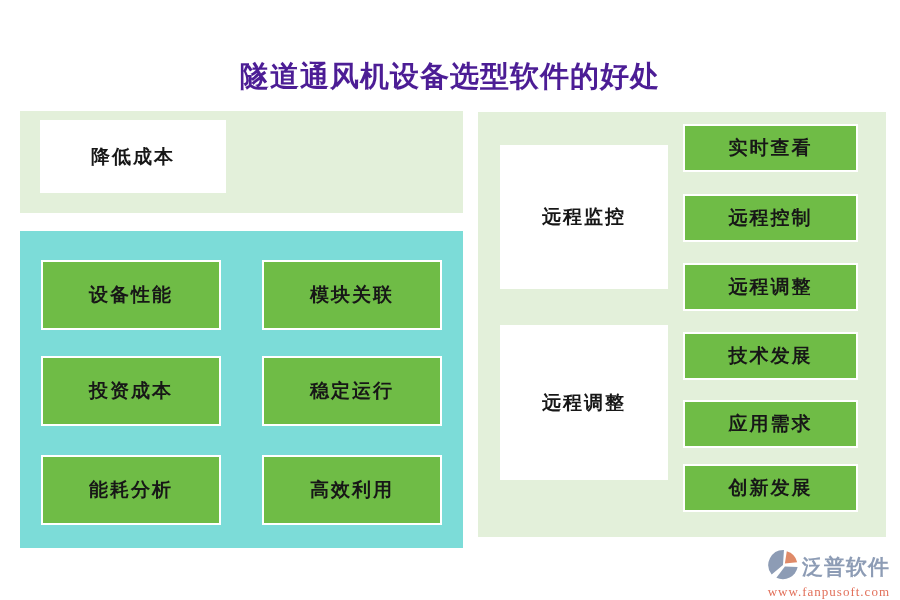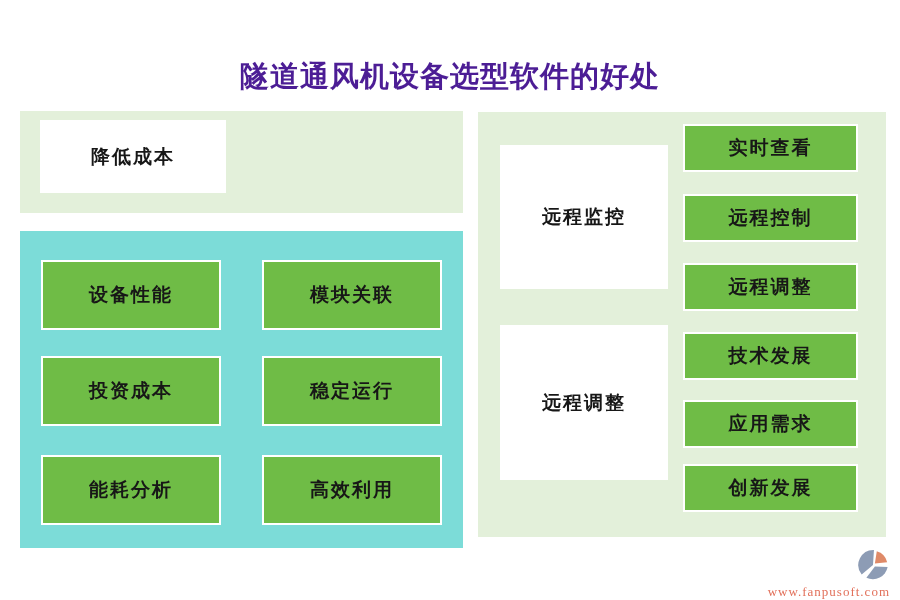--- a/index.html
+++ b/index.html
@@ -135,17 +135,18 @@
 
   <div class="footer-logo">
     <div class="footer-row">
       <span>
         <svg width="34" height="34" viewBox="0 0 36 36" aria-hidden="true">
           <path d="M19 2 A16 16 0 0 0 6 28 L18 18 Z" fill="#8d9cb5"></path>
           <path d="M22 3.5 A16 16 0 0 1 33 15 L20 16.5 Z" fill="#df8a68"></path>
           <path d="M33.5 20 A16 16 0 0 1 11 31.5 L20 19.5 Z" fill="#8d9cb5"></path>
         </svg>
       </span>
+      <span class="brand-text">泛普软件</span>
     </div>
     <div class="brand-url">www.fanpusoft.com</div>
   </div>
 
 </div>
 
 </body></html>

